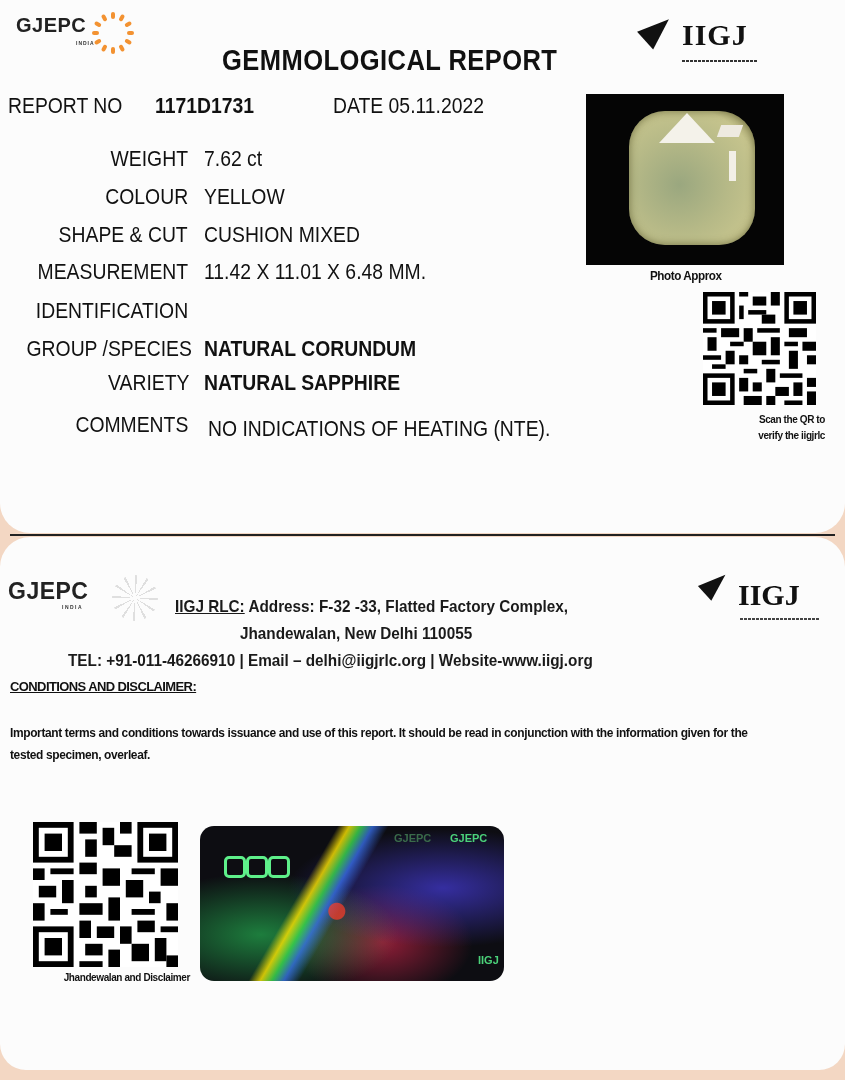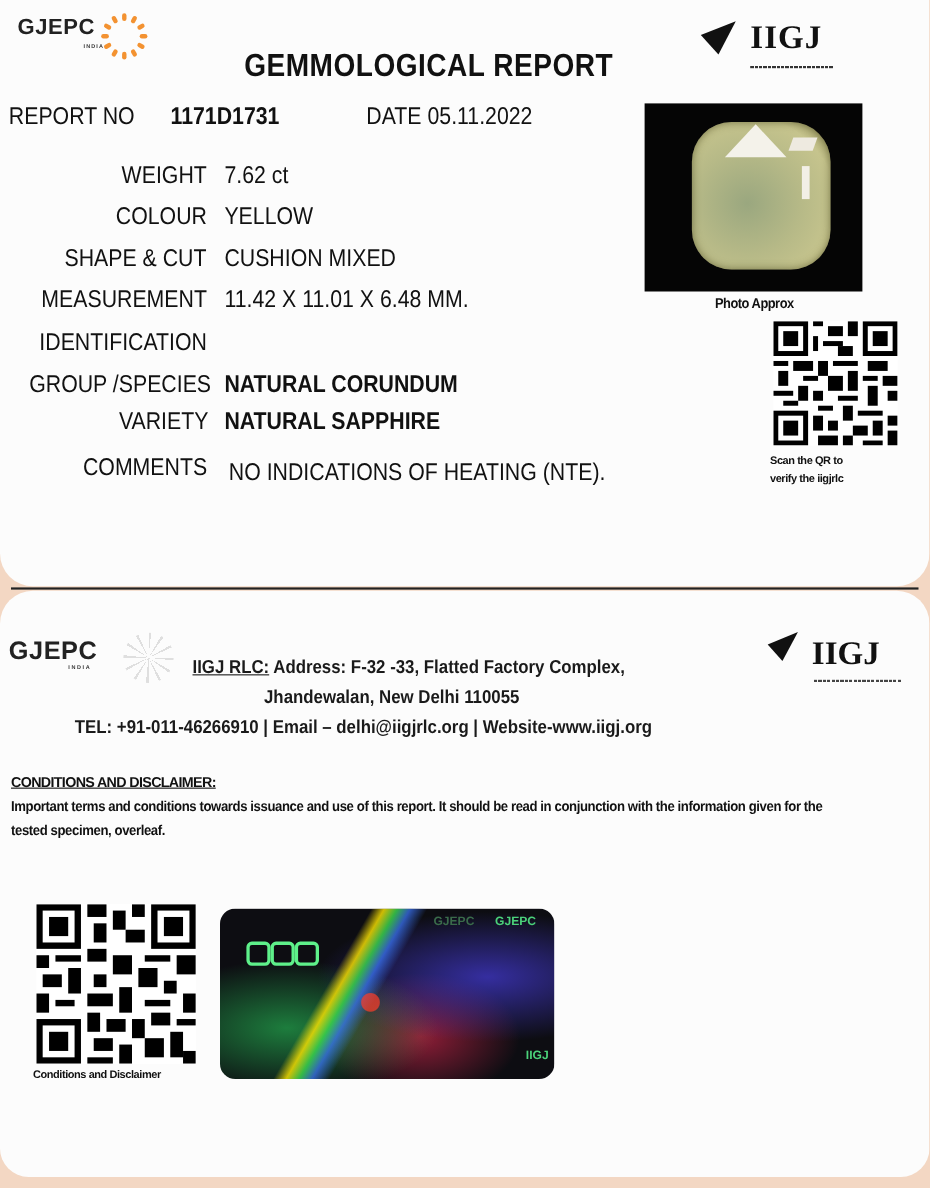--- a/index.html
+++ b/index.html
@@ -34,33 +34,33 @@
   .bold { font-weight:bold; }
 
   .photo { position:absolute; left:586px; top:94px; width:198px; height:171px; background:#050505; }
   .gem { position:absolute; left:43px; top:17px; width:126px; height:134px; border-radius:36px; background:radial-gradient(ellipse at 40% 55%, #9aa77f 0%, #b6b987 45%, #c6c48d 75%, #8f8a55 100%); box-shadow:inset 0 0 8px rgba(60,60,20,0.6); }
   .facet1 { position:absolute; left:30px; top:2px; width:0; height:0; border-left:28px solid transparent; border-right:28px solid transparent; border-bottom:30px solid #f4f2ea; }
   .facet2 { position:absolute; left:90px; top:14px; width:22px; height:12px; background:#eeeae0; transform:skewX(-20deg); }
   .facet3 { position:absolute; left:100px; top:40px; width:7px; height:30px; background:#f2efe6; }
   .photo-caption { position:absolute; left:650px; top:268px; font-size:13px; font-weight:bold; letter-spacing:-0.5px; transform:scaleX(0.9); transform-origin:left top; }
 
   .qr { position:absolute; background:#fff; }
-  .qr-caption { position:absolute; font-size:10px; font-weight:bold; text-align:left; letter-spacing:-0.4px; line-height:16px; }
+  .qr-caption { position:absolute; font-size:10px; font-weight:bold; text-align:right; letter-spacing:-0.4px; line-height:16px; }
 
   
   .gjepc2 { position:absolute; left:8px; top:578px; font-size:23px; font-weight:bold; letter-spacing:0.5px; color:#222; }
   .gjepc2-sub { position:absolute; left:62px; top:604px; font-size:5px; letter-spacing:1.5px; font-weight:bold; color:#333; }
   .dots { position:absolute; left:112px; top:575px; width:46px; height:46px; border-radius:50%; background:radial-gradient(circle, transparent 30%, rgba(0,0,0,0) 31%), repeating-conic-gradient(#ccc 0 6deg, transparent 6deg 30deg); opacity:0.6; }
   .addr { position:absolute; font-size:17px; font-weight:bold; white-space:nowrap; transform:scaleX(0.9); transform-origin:left top; color:#1a1a1a; }
   .addr u { text-decoration:underline; }
   .iigj2-text { position:absolute; left:738px; top:578px; font-size:30px; font-weight:bold; font-family:"Liberation Serif", serif; }
   .iigj2-line { position:absolute; left:740px; top:618px; width:80px; height:2px; background:repeating-linear-gradient(90deg,#444 0 3px,transparent 3px 4px); }
   .dart2 { position:absolute; left:705px; top:570px; width:0; height:0; border-left:10px solid transparent; border-right:10px solid transparent; border-bottom:28px solid #111; transform:rotate(48deg); }
 
-  .cond-title { position:absolute; left:10px; top:703px; font-size:13px; font-weight:bold; text-decoration:underline; letter-spacing:-0.6px; }
+  .cond-title { position:absolute; left:10px; top:679px; font-size:13px; font-weight:bold; text-decoration:underline; letter-spacing:-0.6px; }
   .cond-body { position:absolute; left:10px; top:722px; width:840px; font-size:13px; font-weight:bold; line-height:22px; letter-spacing:-0.4px; transform:scaleX(0.92); transform-origin:left top; }
 
   .hologram { position:absolute; left:200px; top:826px; width:304px; height:155px; border-radius:14px; overflow:hidden;
     background:
       radial-gradient(circle at 45% 55%, rgba(255,60,40,0.7) 0 8px, transparent 9px),
       linear-gradient(120deg, transparent 35%, rgba(255,230,0,0.8) 38%, rgba(60,220,80,0.8) 41%, rgba(60,120,255,0.7) 44%, transparent 48%),
       radial-gradient(ellipse at 20% 70%, rgba(40,200,90,0.6), transparent 40%),
       radial-gradient(ellipse at 80% 40%, rgba(70,60,220,0.7), transparent 45%),
       radial-gradient(ellipse at 60% 75%, rgba(230,40,80,0.6), transparent 35%),
       #0d0d12; }
@@ -294,21 +294,21 @@
       <rect x="18" y="17" width="3" height="2"></rect>
       <rect x="22" y="18" width="3" height="1"></rect>
     <rect x="9" y="21" width="3" height="2"></rect>
       <rect x="13" y="22" width="2" height="3"></rect>
       <rect x="17" y="21" width="3" height="3"></rect>
       <rect x="21" y="20" width="2" height="4"></rect>
       <rect x="23" y="23" width="2" height="2"></rect>
       <rect x="8" y="24" width="4" height="1"></rect>
   </g>
 </svg>
-<div class="qr-caption" style="left:30px;top:970px;width:160px;font-size:10px;">Conditions and Disclaimer</div>
+<div class="qr-caption" style="left:30px;top:970px;width:160px;font-size:10px;">Jhandewalan and Disclaimer</div>
 
 <div class="hologram">
   <div class="hex" style="left:24px;"></div>
   <div class="hex" style="left:46px;"></div>
   <div class="hex" style="left:68px;"></div>
   <div class="holo-text" style="left:194px;top:6px;color:#3a6b4a;">GJEPC</div>
   <div class="holo-text" style="left:250px;top:6px;">GJEPC</div>
   <div class="holo-text" style="left:278px;top:128px;">IIGJ</div>
 </div>
 

